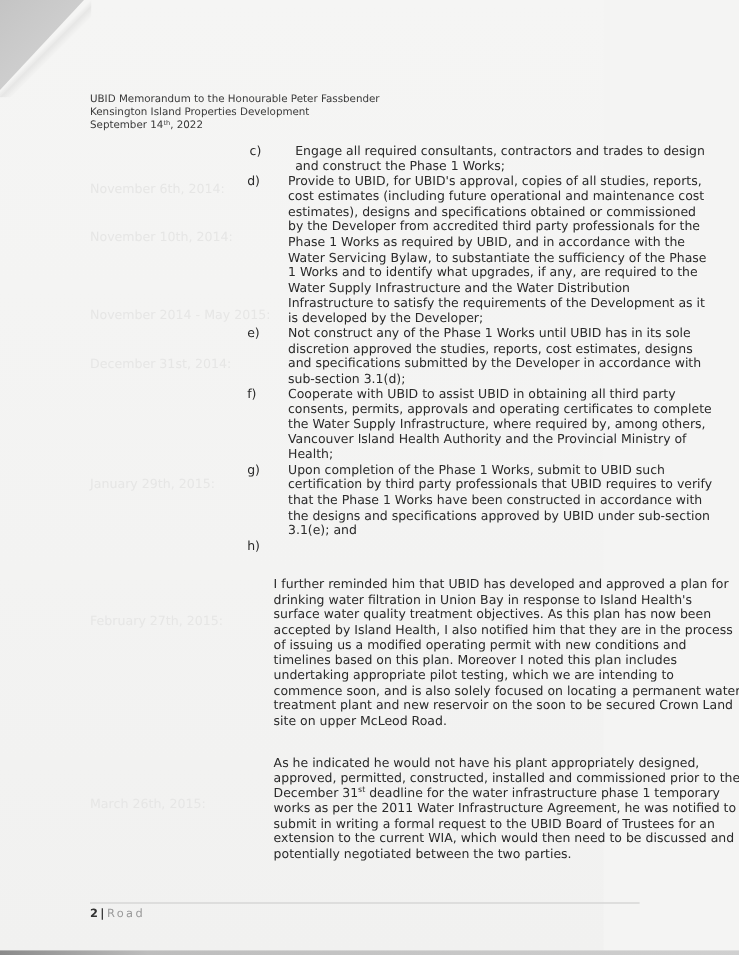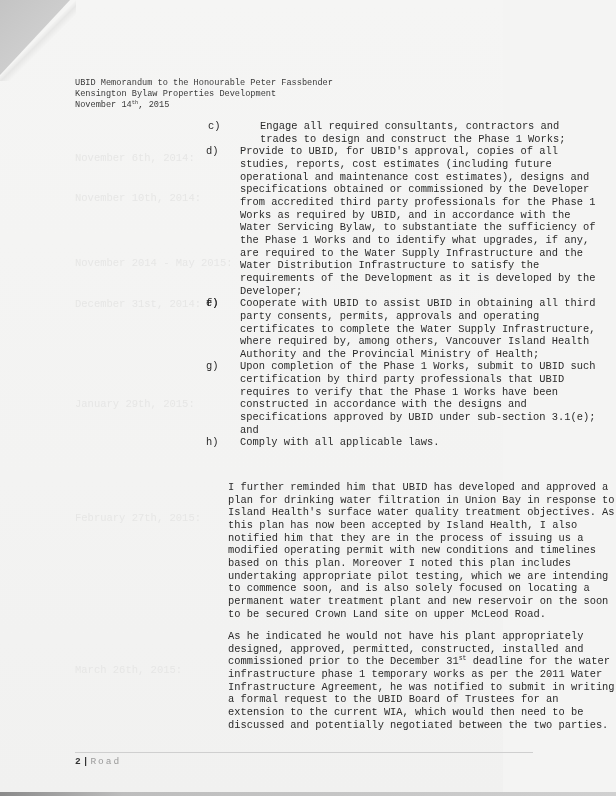--- a/index.html
+++ b/index.html
@@ -6,21 +6,20 @@
   body {
     width: 616px; height: 796px; overflow: hidden;
     background: #f4f4f3;
     position: relative;
     font-family: "DejaVu Sans", sans-serif;
     color: #2a2a2a;
   }
   .page {
     position: absolute; left: 0; top: 0; width: 503px; height: 796px;
     background: linear-gradient(180deg, #f5f5f4 0%, #f3f3f2 60%, #f1f1f0 100%);
-    font-family: Liberation Mono, monospace;
   }
   .corner-fold {
     position: absolute; left: 0; top: 0; width: 70px; height: 75px;
     background: linear-gradient(135deg, #c4c4c4 0%, #cfcfcf 60%, #d8d8d8 100%);
     clip-path: polygon(0 0, 100% 0, 0 100%);
   }
   .corner-shadow {
     position: absolute; left: 0; top: 0; width: 76px; height: 81px;
     background: linear-gradient(135deg, rgba(0,0,0,0) 48%, rgba(0,0,0,0.06) 52%, rgba(0,0,0,0) 58%);
   }
@@ -36,21 +35,21 @@
     font-size: 8.6px; line-height: 11px; color: #3a3a3a;
   }
   .header sup { font-size: 5.5px; vertical-align: 3px; line-height: 0; }
   .list {
     position: absolute; left: 206px; top: 120px; width: 390px;
     font-size: 10.4px; line-height: 12.65px;
   }
   .item { position: relative; padding-left: 34px; }
   .marker { position: absolute; left: 0; top: 0; }
   .item.c .marker { left: 2px; }
-  .item.c .text { display:block; margin-left: 20px; }
+  .item.c .text { display:block; margin-left: 6px; }
   .para {
     position: absolute; left: 228px; width: 390px;
     font-size: 10.4px; line-height: 12.65px;
   }
   .para sup { font-size: 6.5px; vertical-align: 4px; line-height: 0; }
   .footer-rule {
     position: absolute; left: 75px; top: 752px; width: 458px; height: 1px;
     background: #cfcfcf;
   }
   .footer {
@@ -70,47 +69,47 @@
   <div class="ghost" style="left:75px;top:152px">November 6th, 2014:</div>
   <div class="ghost" style="left:75px;top:192px">November 10th, 2014:</div>
   <div class="ghost" style="left:75px;top:257px">November 2014 - May 2015:</div>
   <div class="ghost" style="left:75px;top:298px">December 31st, 2014:</div>
   <div class="ghost" style="left:75px;top:398px">January 29th, 2015:</div>
   <div class="ghost" style="left:75px;top:512px">February 27th, 2015:</div>
   <div class="ghost" style="left:75px;top:664px">March 26th, 2015:</div>
 
   <div class="header">
     <div>UBID Memorandum to the Honourable Peter Fassbender</div>
-    <div>Kensington Bylaw Properties Development</div>
-    <div><span>November 14</span><sup>th</sup><span>, 2015</span></div>
+    <div>Kensington Island Properties Development</div>
+    <div><span>September 14</span><sup>th</sup><span>, 2022</span></div>
   </div>
 
   <div class="list">
     <div class="item c">
       <span class="marker">c)</span>
       <span class="text">Engage all required consultants, contractors and trades to design and construct the Phase 1 Works;</span>
     </div>
     <div class="item">
       <span class="marker">d)</span>
       <span class="text">Provide to UBID, for UBID's approval, copies of all studies, reports, cost estimates (including future operational and maintenance cost estimates), designs and specifications obtained or commissioned by the Developer from accredited third party professionals for the Phase 1 Works as required by UBID, and in accordance with the Water Servicing Bylaw, to substantiate the sufficiency of the Phase 1 Works and to identify what upgrades, if any, are required to the Water Supply Infrastructure and the Water Distribution Infrastructure to satisfy the requirements of the Development as it is developed by the Developer;</span>
     </div>
     <div class="item">
       <span class="marker">e)</span>
+      <span class="text">Not construct any of the Phase 1 Works until UBID has in its sole discretion approved the studies, reports, cost estimates, designs and specifications submitted by the Developer in accordance with sub-section 3.1(d);</span>
     </div>
     <div class="item">
       <span class="marker">f)</span>
       <span class="text">Cooperate with UBID to assist UBID in obtaining all third party consents, permits, approvals and operating certificates to complete the Water Supply Infrastructure, where required by, among others, Vancouver Island Health Authority and the Provincial Ministry of Health;</span>
     </div>
     <div class="item">
       <span class="marker">g)</span>
       <span class="text">Upon completion of the Phase 1 Works, submit to UBID such certification by third party professionals that UBID requires to verify that the Phase 1 Works have been constructed in accordance with the designs and specifications approved by UBID under sub-section 3.1(e); and</span>
     </div>
     <div class="item">
       <span class="marker">h)</span>
-      <span class="text">Comply with all applicable laws.</span>
     </div>
   </div>
 
   <div class="para" style="top:481px">I further reminded him that UBID has developed and approved a plan for drinking water filtration in Union Bay in response to Island Health's surface water quality treatment objectives. As this plan has now been accepted by Island Health, I also notified him that they are in the process of issuing us a modified operating permit with new conditions and timelines based on this plan. Moreover I noted this plan includes undertaking appropriate pilot testing, which we are intending to commence soon, and is also solely focused on locating a permanent water treatment plant and new reservoir on the soon to be secured Crown Land site on upper McLeod Road.</div>
 
   <div class="para" style="top:630px"><span>As he indicated he would not have his plant appropriately designed, approved, permitted, constructed, installed and commissioned prior to the December 31</span><sup>st</sup><span> deadline for the water infrastructure phase 1 temporary works as per the 2011 Water Infrastructure Agreement, he was notified to submit in writing a formal request to the UBID Board of Trustees for an extension to the current WIA, which would then need to be discussed and potentially negotiated between the two parties.</span></div>
 
   <div class="footer-rule"></div>
   <div class="footer">
     <span class="num">2</span><span class="sep">|</span><span class="label">Road</span>

